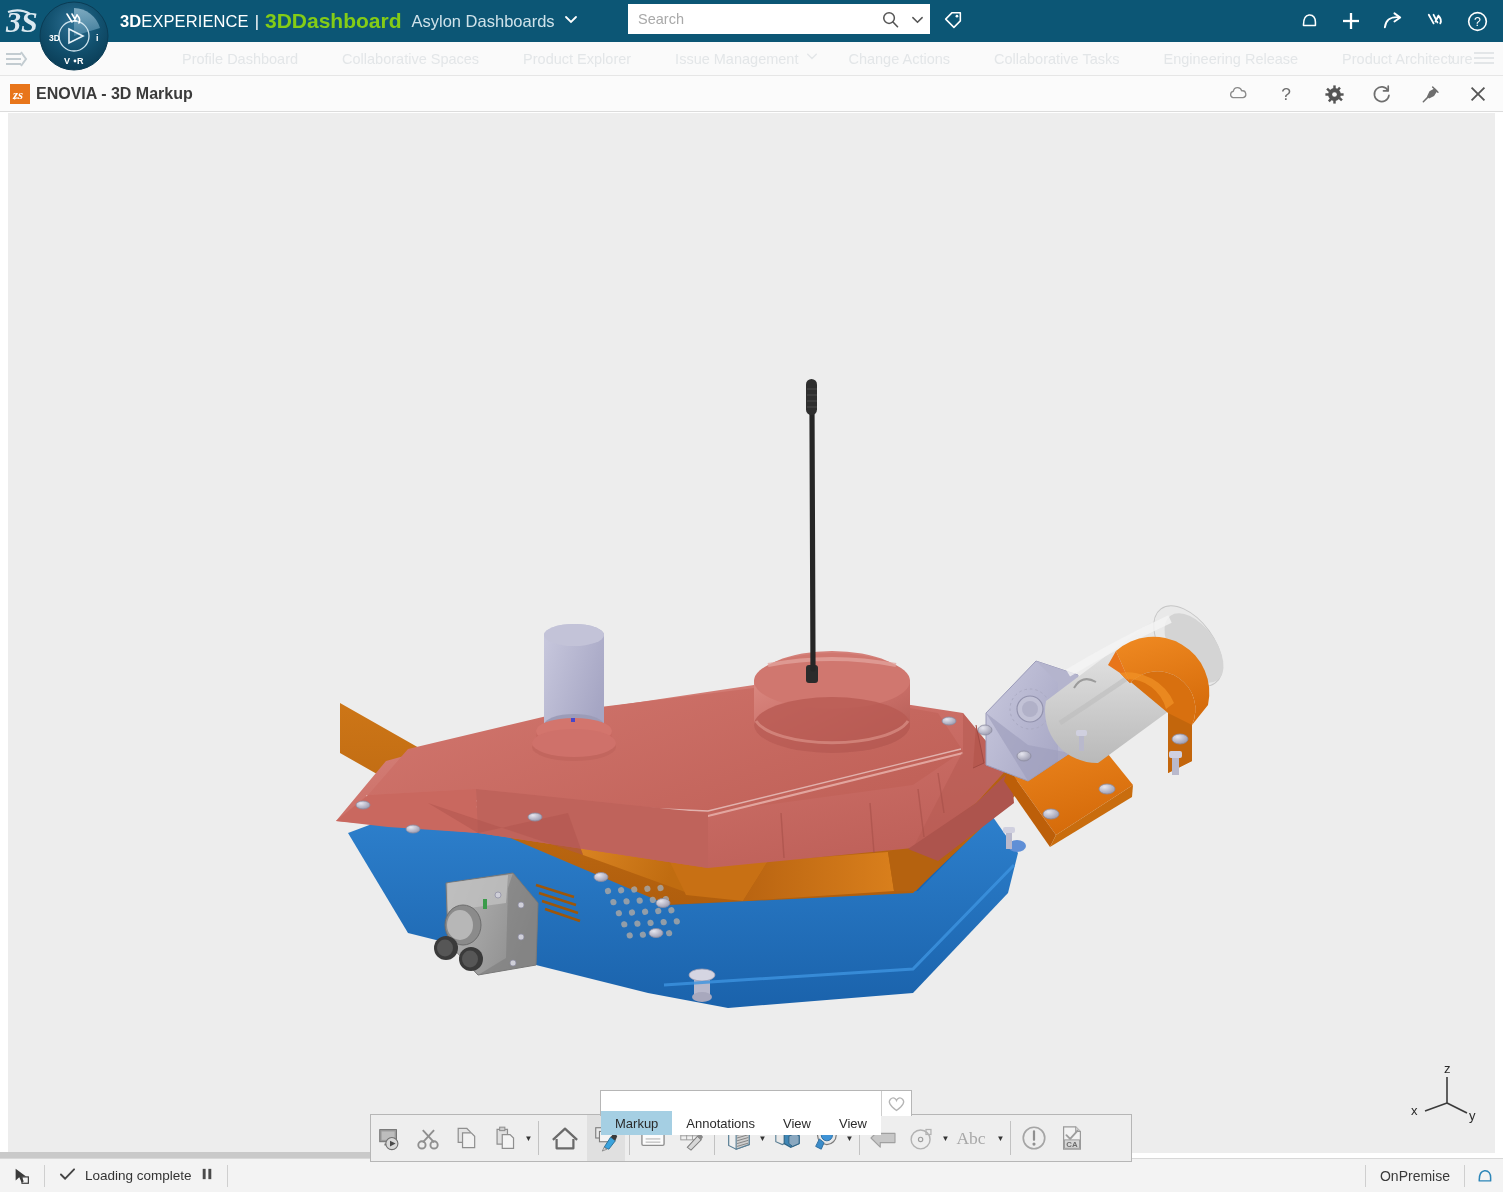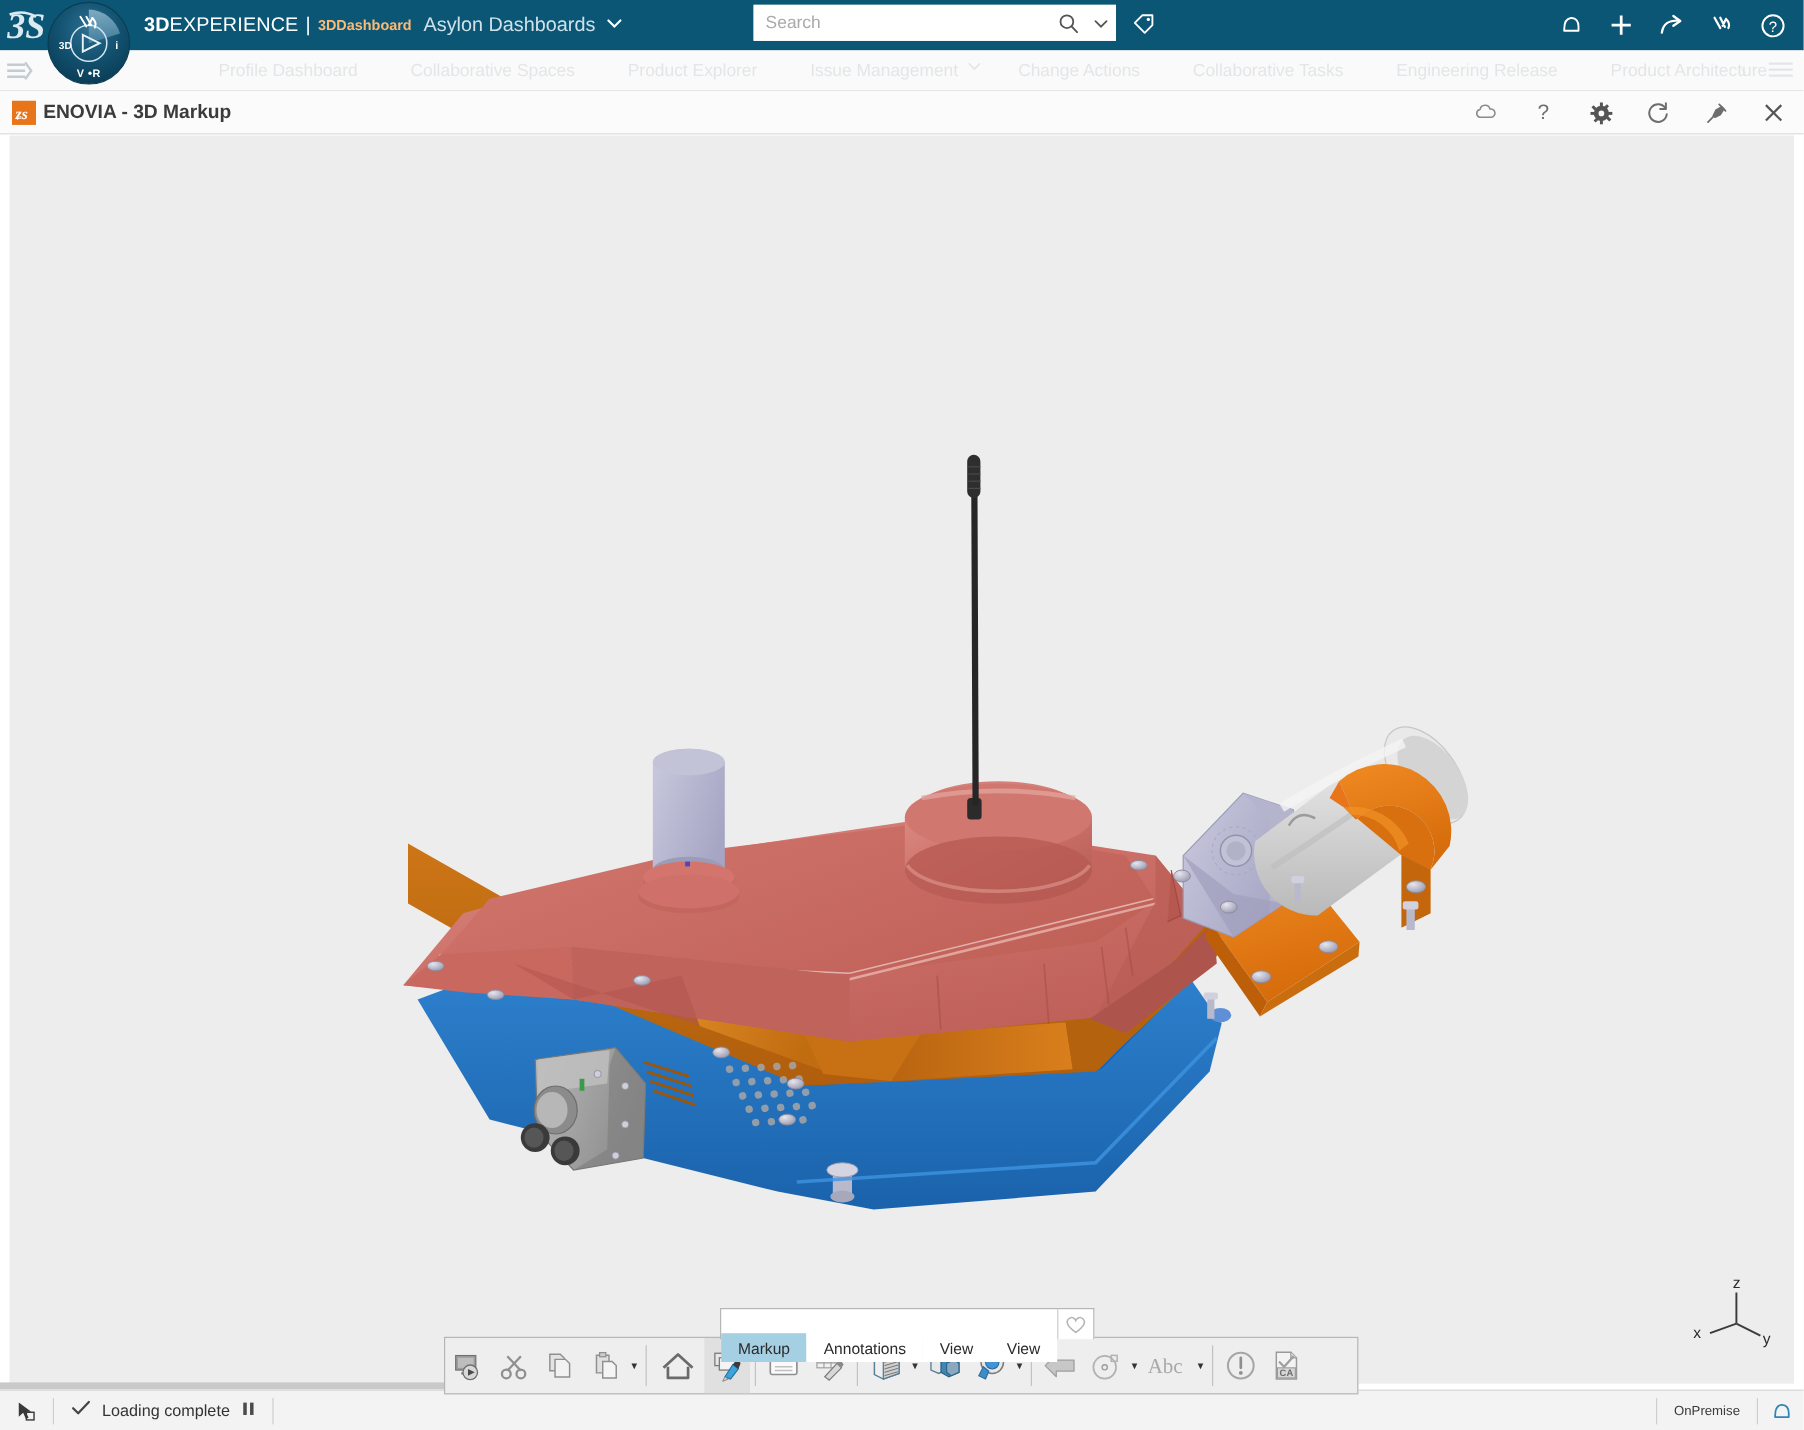--- a/index.html
+++ b/index.html
@@ -25,21 +25,21 @@
     z-index: 20;
   }
   #title-block {
     position: absolute; left: 120px; top: 0; height: 42px;
     display: flex; align-items: center; gap: 0px;
     white-space: nowrap;
   }
   .t-3d { color: #ffffff; font-size: 16.5px; font-weight: bold; letter-spacing: .1px;}
   .t-exp { color: #ffffff; font-size: 16.5px; font-weight: normal; letter-spacing: .1px;}
   .t-pipe { color: #ffffff; font-size: 16.5px; margin: 0 6px; }
-  .t-dash { color: #fdba74; font-size: 12px; font-weight: bold; }
+  .t-dash { color: #84cc16; font-size: 21px; font-weight: bold; }
   .t-space { color: #cfe2ea; font-size: 16.5px; margin-left: 10px; font-weight: normal; }
   .t-caret { margin-left: 9px; display: inline-block; }
 
   #search-wrap {
     position: absolute; left: 628px; top: 4px;
     width: 302px; height: 30px;
     background: #ffffff; border: 1px solid #ffffff;
     display: flex; align-items: center;
   }
   #search-input {
@@ -162,21 +162,21 @@
   #status-cursor { width: 44px; height: 34px; display:flex;align-items:center;justify-content:center; color:#444;}
   #status-sep1 { width:1px; height: 22px; background:#cfcfcf; }
   #status-msg {
     display:flex; align-items:center; gap: 9px; padding: 0 14px; height: 34px;
   }
   #status-check { color: #444; font-size: 15px; }
   #status-text { font-size: 13.5px; color: #333; }
   #status-pause { color:#555; font-size:13px; letter-spacing:1px; font-weight:bold;}
   #status-sep2 { width:1px; height: 22px; background:#cfcfcf; }
   #status-right { position:absolute; right:0; top:0; height:34px; display:flex; align-items:center; }
-  #status-onpremise { font-size:11px; color:#3a3a3a; padding: 0 14px; }
+  #status-onpremise { font-size:14px; color:#3a3a3a; padding: 0 14px; }
   #status-sep3 { width:1px; height: 22px; background:#cfcfcf; }
   #status-bell { width: 38px; height:34px; display:flex;align-items:center;justify-content:center; color:#2d86b8;}
 
   #bottom-scroll {
     position:absolute; left:0; bottom:34px; width: 760px; height: 6px;
     background:#c9c9c9;
   }
 </style>
 </head>
 <body>

